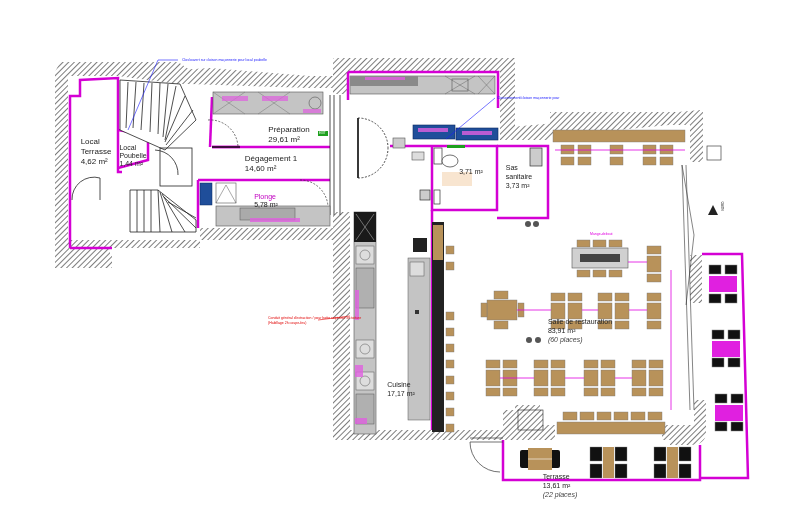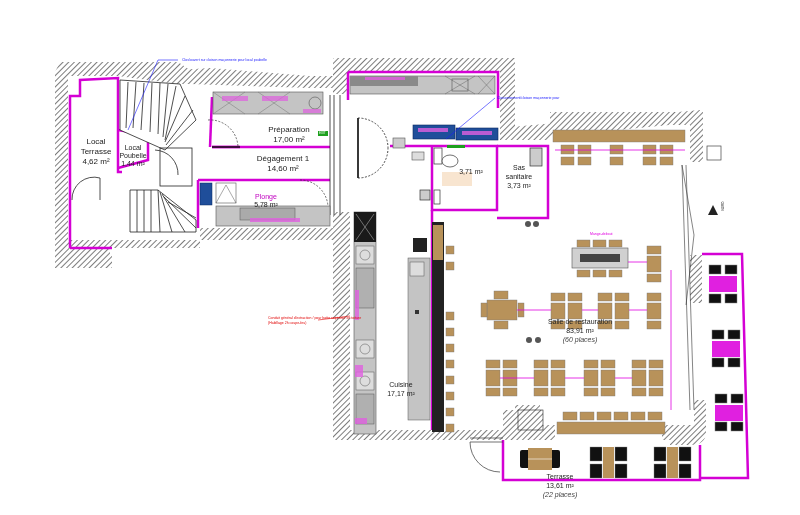--- a/index.html
+++ b/index.html
@@ -1,18 +1,18 @@
 <!DOCTYPE html>
 <html><head>
 <meta charset="utf-8">
 <style>
   html,body{margin:0;padding:0;background:#ffffff;}
   body{width:800px;height:515px;position:relative;overflow:hidden;font-family:"Liberation Sans",sans-serif;}
   svg{position:absolute;left:0;top:0;}
-  .room-label{position:absolute;text-align:center;font-size:8px;color:#222;line-height:10px;white-space:nowrap;transform:translate(-50%,-50%);}
+  .room-label{position:absolute;font-size:8px;color:#222;line-height:10px;white-space:nowrap;transform:translate(-50%,-50%);}
   .room-label .area{display:block;}
   .room-label .cap{display:block;font-style:italic;color:#444;font-size:7px;}
   .anno{position:absolute;font-size:3.5px;line-height:4px;white-space:nowrap;}
   .anno-blue{color:#1a1aff;}
   .anno-red{color:#e00000;}
   .anno-mag{color:#e000e0;}
 </style>
 </head>
 <body>
 
@@ -406,23 +406,23 @@
   <span>Terrasse</span>
   <span class="area">4,62 m²</span>
 </div>
 <div class="room-label" style="left:133px;top:156px;font-size:7px;line-height:8px;">
   <span>Local</span><br>
   <span>Poubelle</span>
   <span class="area">1,44 m²</span>
 </div>
 <div class="room-label" style="left:289px;top:135px;">
   <span>Préparation</span>
-  <span class="area">17,00 m²</span>
-</div>
-<div class="room-label" style="left:283px;top:164px;">
+  <span class="area">29,61 m²</span>
+</div>
+<div class="room-label" style="left:271px;top:164px;">
   <span>Dégagement 1</span>
   <span class="area">14,60 m²</span>
 </div>
 <div class="room-label" style="left:266px;top:201px;font-size:7px;line-height:8px;color:#c000c0;">
   <span>Plonge</span>
   <span class="area" style="color:#222">5,78 m²</span>
 </div>
 <div class="room-label" style="left:471px;top:172px;font-size:7px;line-height:8px;">
   <span class="area">3,71 m²</span>
 </div>

